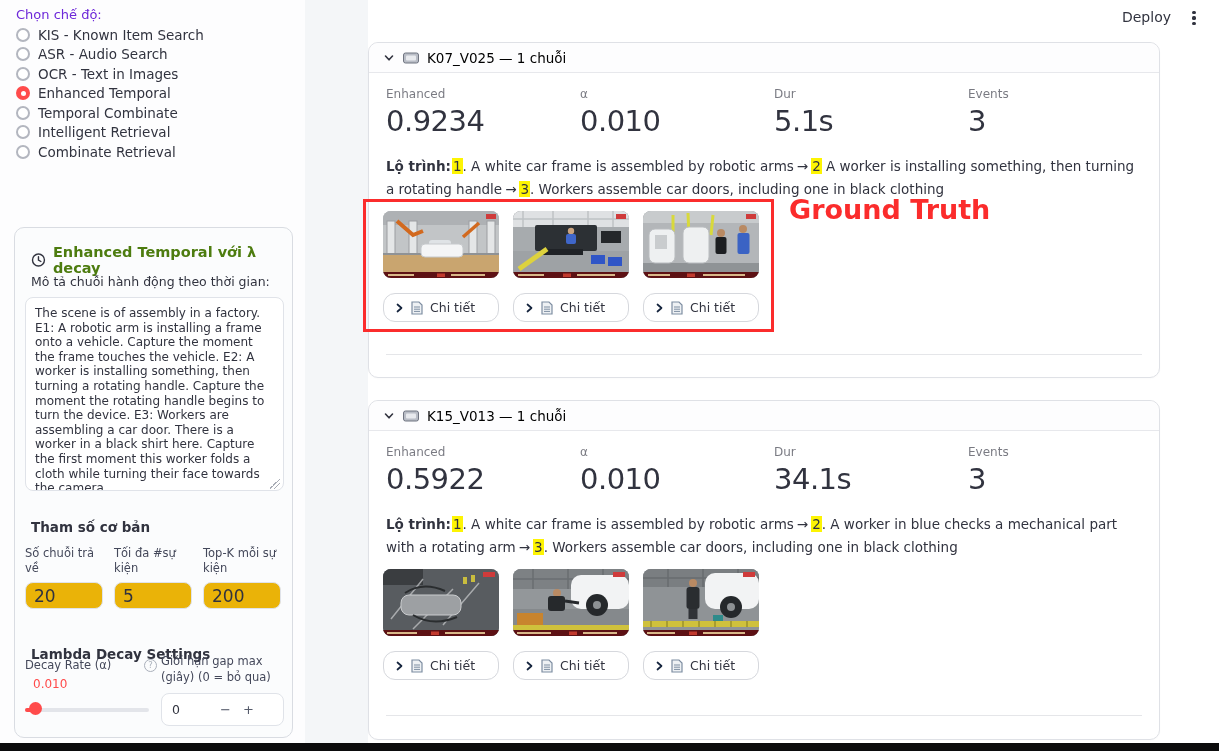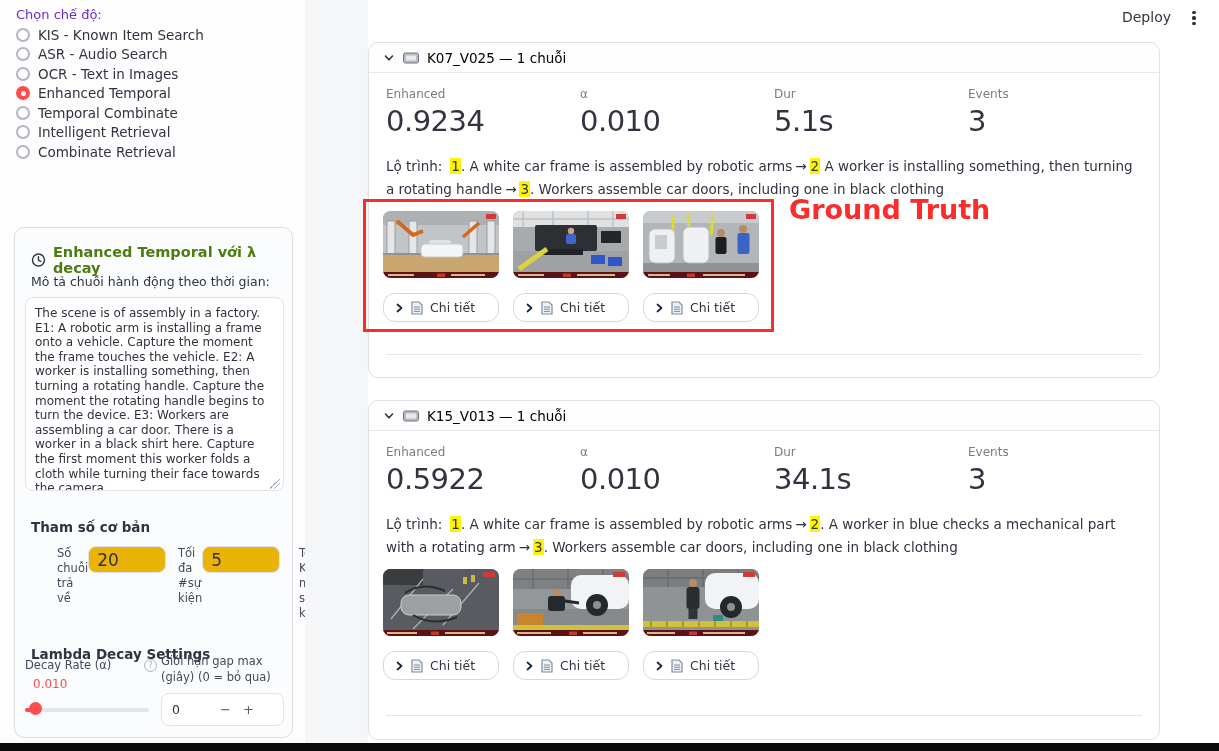--- a/index.html
+++ b/index.html
@@ -25,21 +25,21 @@
 
   .panel { position:absolute; left:14px; top:227px; width:279px; height:511px; border:1px solid #d9dce2; border-radius:10px; background:#fbfcfd; }
   .panel-title { position:absolute; left:16px; top:16px; display:flex; align-items:center; gap:7px; }
   .panel-title b { font-size:14.5px; color:#4d7c0f; }
   .desc-label { position:absolute; left:16px; top:46px; font-size:12.5px; color:#31333f; }
   .query-box { position:absolute; left:10px; top:69px; width:259px; height:194px; resize:none; border:1px solid #e0e3e9; border-radius:8px; background:#ffffff; padding:8px 9px; font-family:"DejaVu Sans","Liberation Sans",sans-serif; font-size:12px; line-height:14.6px; color:#31333f; overflow:hidden; }
   .resize-handle { position:absolute; left:255px; top:251px; width:10px; height:10px; background:
       linear-gradient(135deg, transparent 45%, #a9adb6 45%, #a9adb6 52%, transparent 52%, transparent 68%, #a9adb6 68%, #a9adb6 75%, transparent 75%); cursor:nwse-resize; }
   .sec-title { position:absolute; left:16px; font-size:13.5px; font-weight:bold; color:#31333f; }
   .params { position:absolute; left:10px; top:318px; display:flex; gap:8px; }
-  .param-col { width:81px; display:flex; flex-direction:row;margin-left:32px; }
+  .param-col { width:81px; display:flex; flex-direction:column; }
   .param-col .plabel { font-size:11.5px; color:#44485a; line-height:15px; margin-bottom:6px; min-height:15px; }
   .num-input { width:78px; height:27px; border:1px solid #e0e3e9; border-radius:8px; background:#eab308; font-family:inherit; font-size:17px; color:#31333f; padding:0 8px; }
   .decay-left { position:absolute; left:10px; top:430px; width:132px; }
   .decay-label-row { display:flex; align-items:center; justify-content:space-between; }
   .decay-label { font-size:11.5px; color:#44485a; }
   .help-icon { width:13px; height:13px; border-radius:50%; border:1px solid #aab0bb; color:#aab0bb; font-size:8.5px; display:flex; align-items:center; justify-content:center; cursor:pointer; }
   .decay-value { margin-top:5px; margin-left:8px; font-size:12px; color:#ff4b4b; }
   .slider { position:relative; margin-top:11px; height:14px; cursor:pointer; }
   .slider .track { position:absolute; left:0; right:8px; top:6px; height:4px; border-radius:2px; background:#e3e5ea; }
   .slider .fill { position:absolute; left:0; top:6px; width:10px; height:4px; border-radius:2px; background:#ff4b4b; }
@@ -56,21 +56,21 @@
   #card1 { top:42px; height:336px; }
   #card2 { top:400px; height:340px; }
   .exp-header { height:30px; display:flex; align-items:center; gap:8px; padding:0 14px; border-bottom:1px solid #e7e8ec; cursor:pointer; border-radius:10px 10px 0 0; background:#fdfdfe; }
   .exp-header .title { font-size:13.5px; color:#000000; }
   .metrics { position:absolute; top:44px; left:0; right:0; height:60px; }
   .metric { position:absolute; top:0; }
   .metric .mlabel { font-size:12px; color:rgba(49,51,63,0.65); }
   .metric .mvalue { font-size:29px; color:#31333f; margin-top:3px; letter-spacing:-0.5px; }
   .m0{left:17px;} .m1{left:211px;} .m2{left:405px;} .m3{left:599px;}
   .route { position:absolute; top:112px; left:17px; right:17px; font-size:13.5px; line-height:23px; color:#31333f; }
-  .route b { font-weight:normal; margin-right:8px; }
+  .route b { font-weight:bold; margin-right:1px; }
   mark.hl { background:#fdf403; color:#31333f; padding:0 1px; }
   .arr { margin:0 3px; }
   .thumbs { position:absolute; top:168px; left:14px; display:flex; gap:14px; }
   .thumb { width:116px; height:67px; border-radius:8px; overflow:hidden; cursor:pointer; background:#9aa0a4; }
   .thumb svg { display:block; }
   .detail-row { position:absolute; top:250px; left:14px; display:flex; gap:14px; }
   .detail-btn { width:116px; height:29px; border:1px solid #d6d8dd; border-radius:12px; background:#fff; display:flex; align-items:center; gap:7px; padding-left:11px; cursor:pointer; }
   .detail-btn .dlabel { font-size:12.5px; color:#31333f; }
   .card-divider { position:absolute; left:17px; right:17px; height:1px; background:#e5e6e9; }
   #card1 .card-divider { top:311px; }

